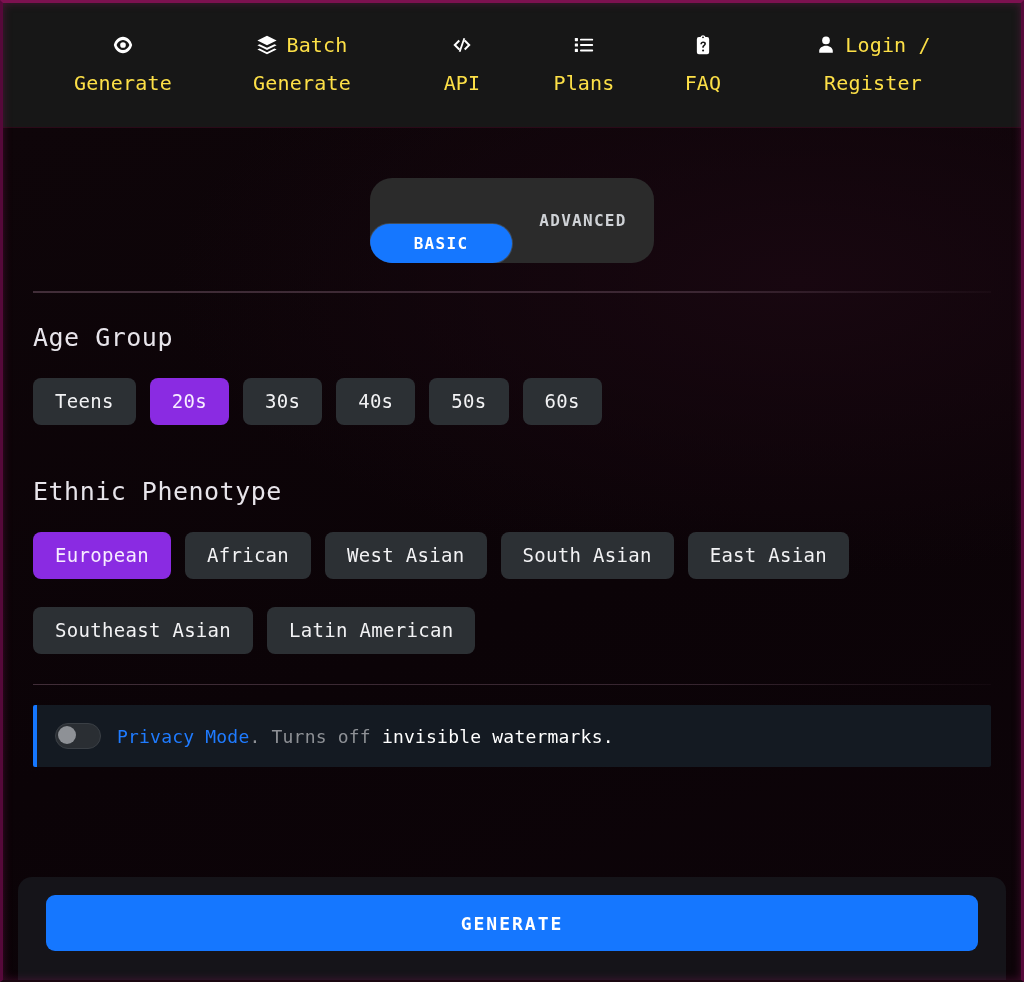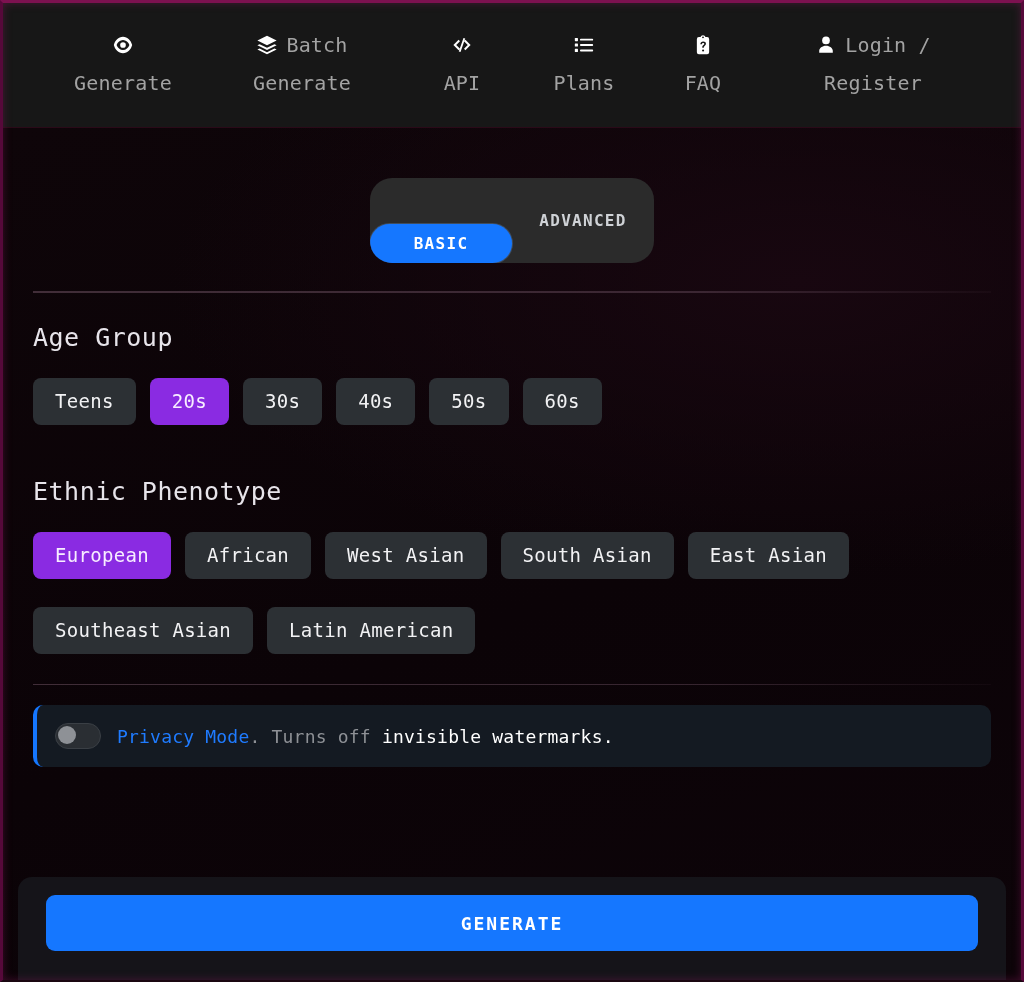--- a/index.html
+++ b/index.html
@@ -52,21 +52,21 @@
   .nav {
     display: flex;
     align-items: flex-start;
     width: 100%;
     padding-top: 26px;
     box-sizing: border-box;
   }
   .nav-item {
     display: block;
     text-align: center;
-    color: #a3a3a3;
+    color: #fde047;
     text-decoration: none;
     line-height: 38px;
     font-size: 20px;
     letter-spacing: 0.2px;
     cursor: pointer;
   }
   .nav-item .nav-row {
     display: block;
     white-space: nowrap;
   }
@@ -177,21 +177,21 @@
   .sec-age      { padding-top: 30px; padding-bottom: 26px; }
   .sec-ethnic   { padding-top: 22px; padding-bottom: 26px; }
 
   .chip-row.multiline { row-gap: 28px; }
 
   
   .privacy {
     margin-top: 20px;
     background: #141a22;
     border-left: 4px solid #1577ff;
-    border-radius: 10px;
+    border-radius: 2px;
     height: 62px;
     display: flex;
     align-items: center;
     padding: 0 18px;
     box-sizing: border-box;
   }
   .toggle {
     width: 44px;
     height: 24px;
     border-radius: 14px;

